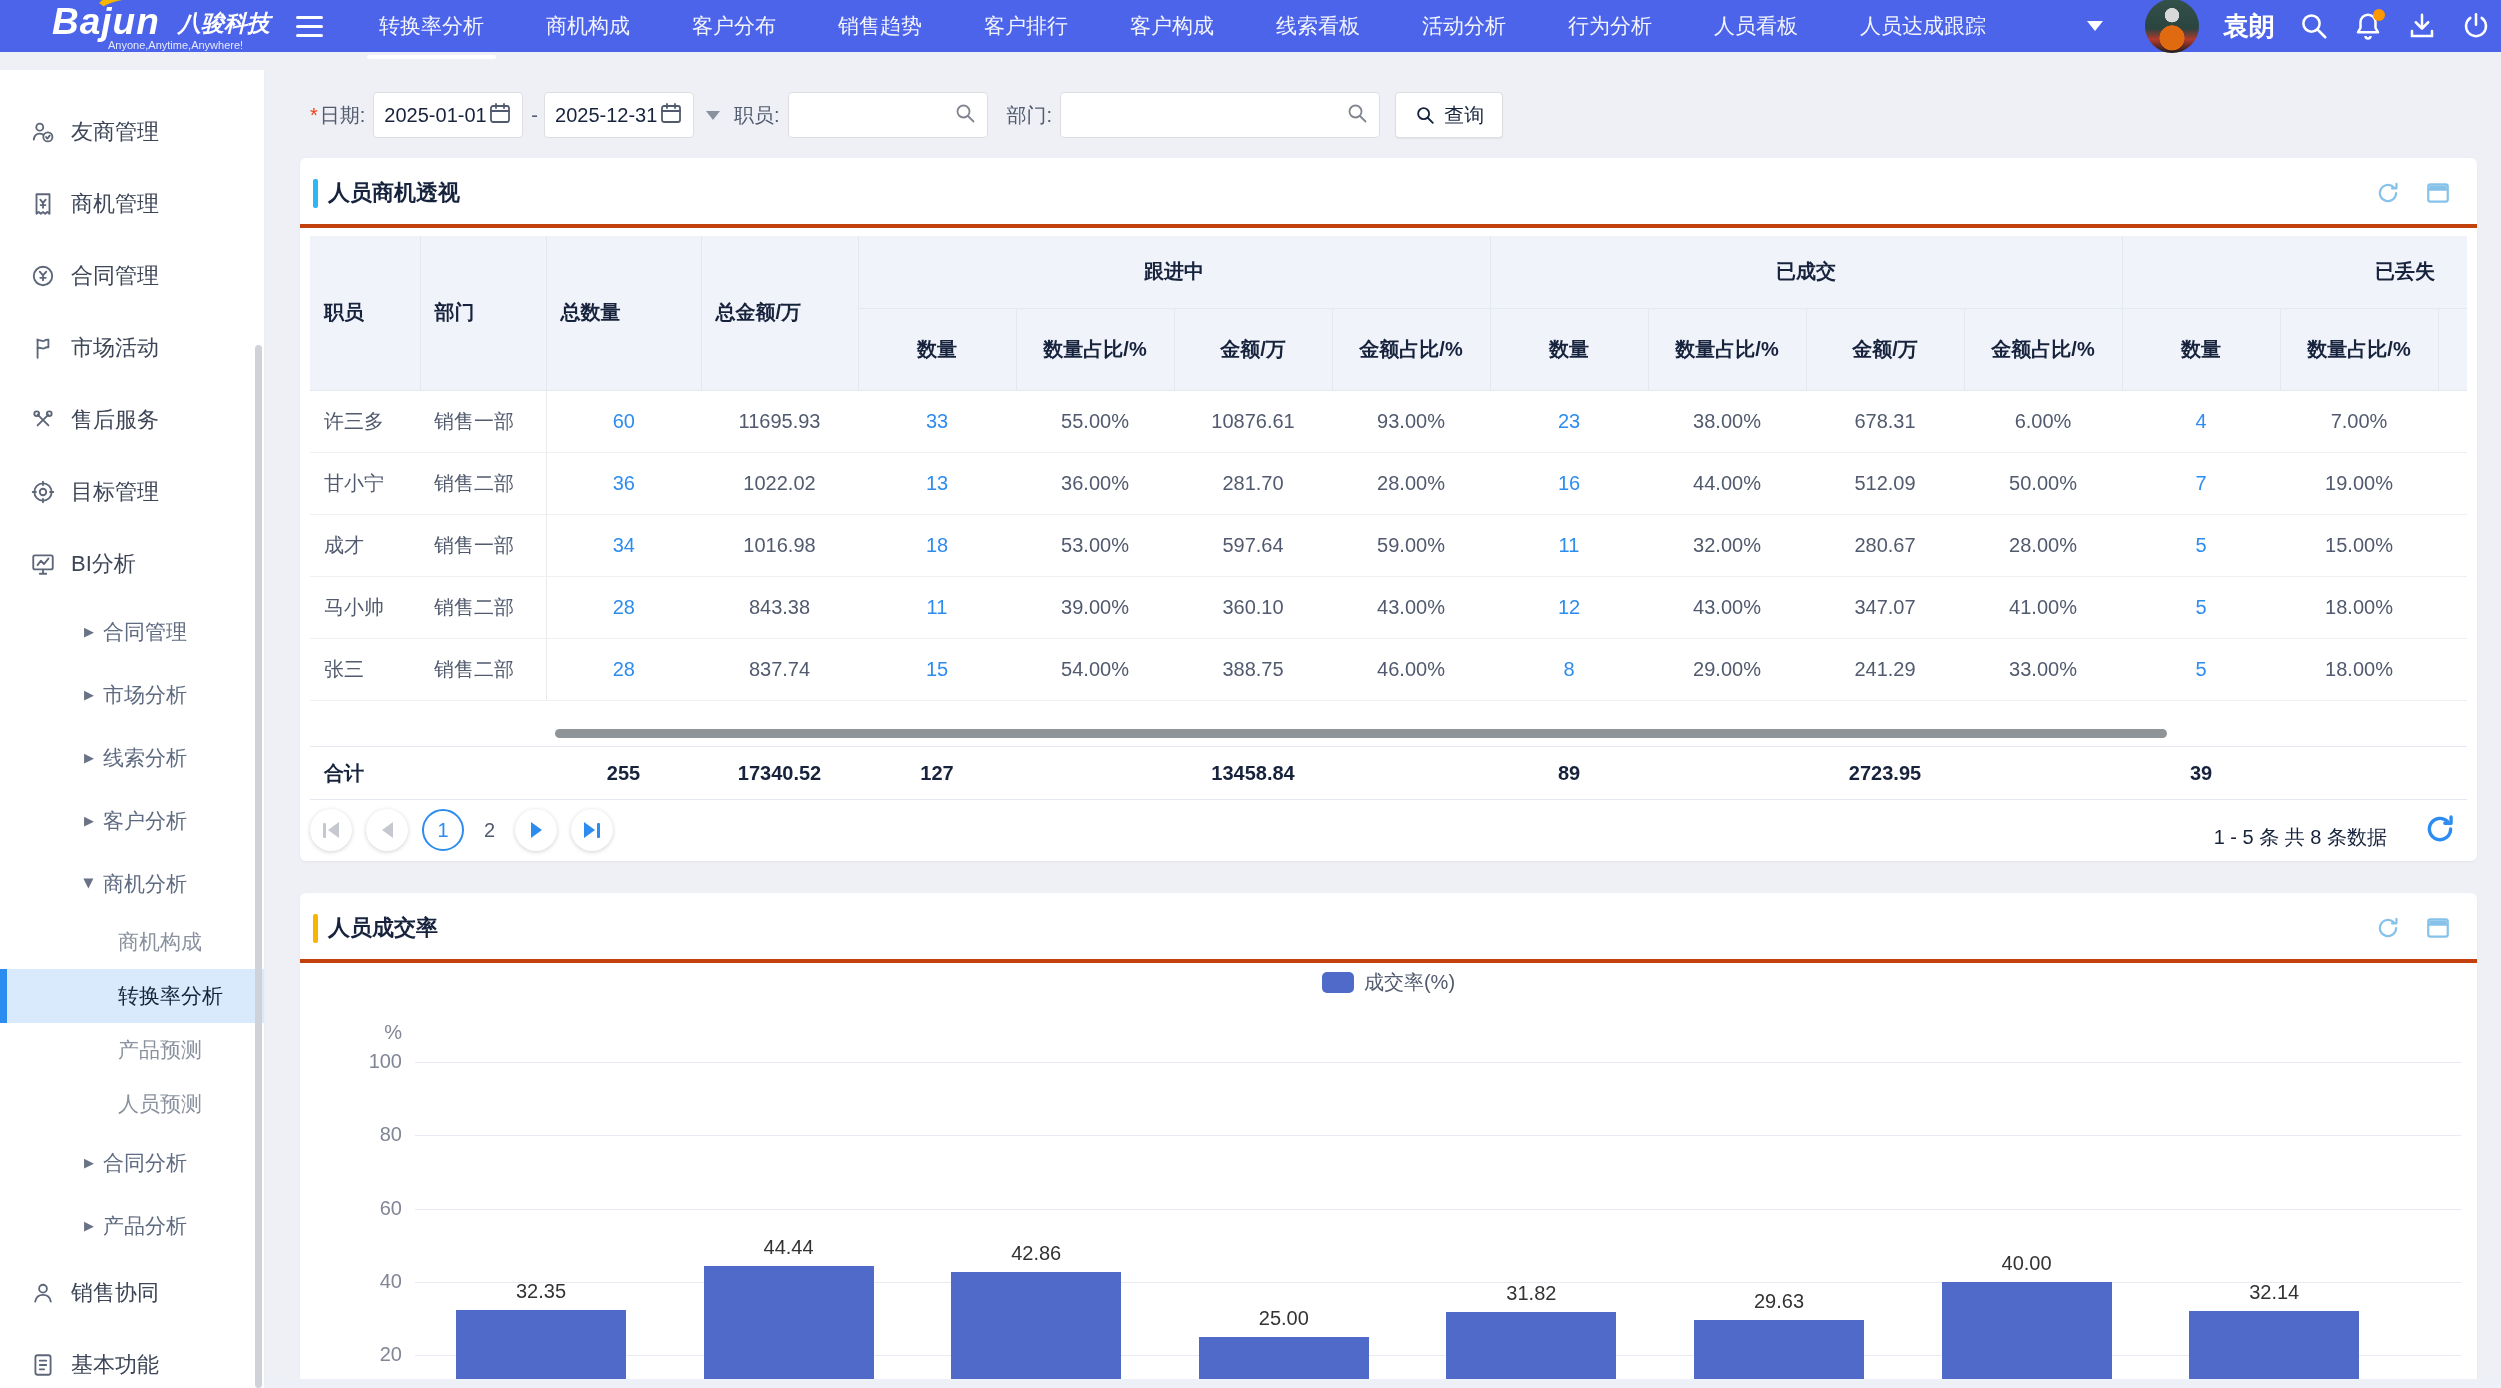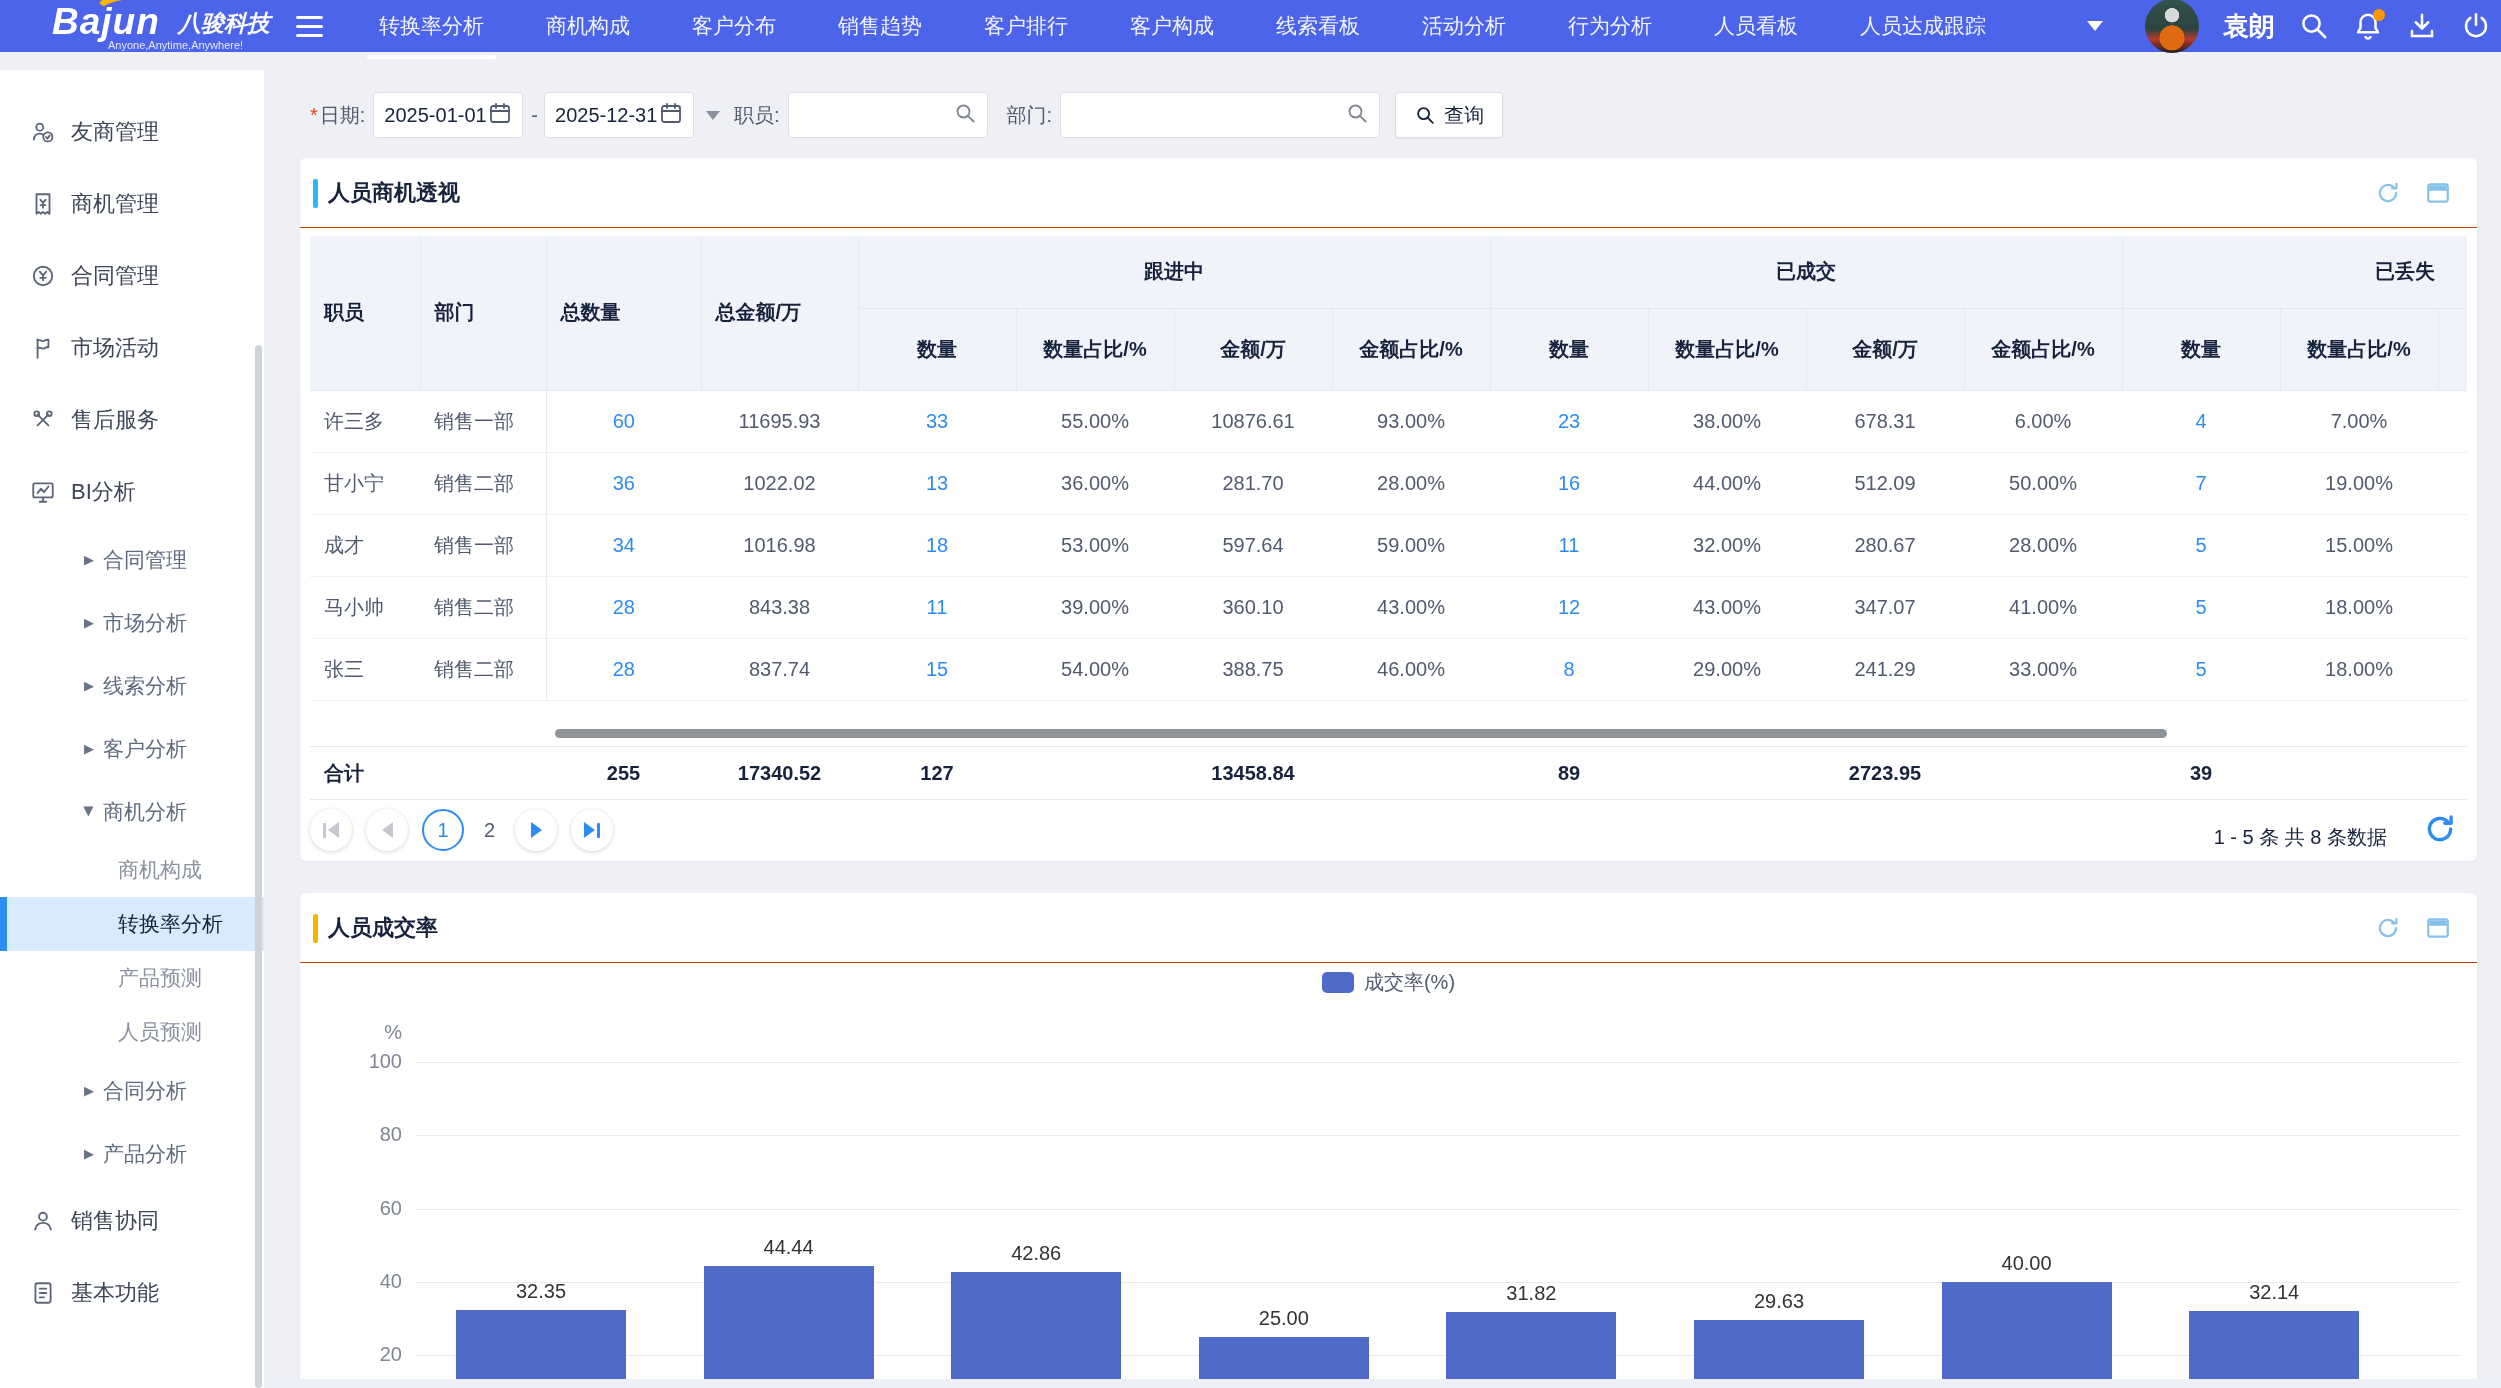--- a/index.html
+++ b/index.html
@@ -49,21 +49,21 @@
   .date-box{width:150px;margin-right:8px;}
   .staff-box{width:200px;}
   .dept-box{width:320px;}
   .dash{font-size:20px;color:#515a6e;margin:0 6px 0 0;}
   .small-caret{width:0;height:0;border-left:7px solid transparent;border-right:7px solid transparent;border-top:9px solid #8a919e;margin:0 14px 0 4px;}
   .query-btn{height:46px;margin-left:15px;padding:0 18px;background:#fff;border:1px solid #dcdee2;border-radius:4px;display:flex;align-items:center;gap:8px;font-size:20px;color:#17233d;cursor:pointer;box-shadow:0 1px 2px rgba(0,0,0,.06);}
   
   .card{position:absolute;left:35px;width:2177px;background:#fff;border-radius:6px;box-shadow:0 1px 3px rgba(0,0,0,.05);overflow:hidden;}
   .card1{top:88px;height:703px;}
   .card2{top:823px;height:495px;}
-  .card-head{position:relative;height:70px;border-bottom:1px solid #c2410c;}
+  .card-head{position:relative;height:70px;border-bottom:4px solid #c2410c;}
   .accent{position:absolute;left:13px;top:21px;width:5px;height:29px;border-radius:2px;}
   .accent.blue{background:#2db7f5;}
   .accent.orange{background:#f7b500;}
   .card-title{position:absolute;left:28px;top:0;height:70px;line-height:70px;font-size:22px;font-weight:700;color:#17233d;}
   .head-icons{position:absolute;right:26px;top:22px;display:flex;gap:24px;}
   .head-icons .hico{width:26px;height:26px;cursor:pointer;}
   
   .twrap{position:absolute;top:78px;left:10px;right:10px;overflow:hidden;}
   table.grid{border-collapse:collapse;table-layout:fixed;width:2378px;}
   .grid th{background:#f0f3fa;font-size:20px;font-weight:700;color:#17233d;border-right:1px solid #e4e8f0;border-bottom:1px solid #e4e8f0;text-align:center;}
@@ -199,20 +199,28 @@
       <div class="sb-row lv0">
         <span class="sb-ico"><svg viewBox="0 0 24 24" width="26" height="26" fill="none" stroke="#5c6678" stroke-width="1.7" stroke-linecap="round" stroke-linejoin="round">
             <path d="M7 7l10 10M17 7L7 17"></path>
             <circle cx="6.2" cy="6.2" r="2.2"></circle>
             <circle cx="17.8" cy="6.2" r="2.2"></circle>
           </svg></span>
         <span>售后服务</span>
       </div>
       <div class="sb-row lv0">
         <span class="sb-ico"><svg viewBox="0 0 24 24" width="26" height="26" fill="none" stroke="#5c6678" stroke-width="1.7" stroke-linecap="round" stroke-linejoin="round">
+            <circle cx="12" cy="12" r="8"></circle>
+            <circle cx="12" cy="12" r="3"></circle>
+            <path d="M12 2.5v3M12 18.5v3M2.5 12h3M18.5 12h3"></path>
+          </svg></span>
+        <span>目标管理</span>
+      </div>
+      <div class="sb-row lv0">
+        <span class="sb-ico"><svg viewBox="0 0 24 24" width="26" height="26" fill="none" stroke="#5c6678" stroke-width="1.7" stroke-linecap="round" stroke-linejoin="round">
             <rect x="3" y="4" width="18" height="13" rx="1.5"></rect>
             <path d="M7 13l3-4 3 3 4-5"></path>
             <path d="M9 21h6M12 17.2V21"></path>
           </svg></span>
         <span>BI分析</span>
       </div>
       <div class="sb-row lv1">
         <span class="sb-caret">▶</span>
         <span>合同管理</span>
       </div>

